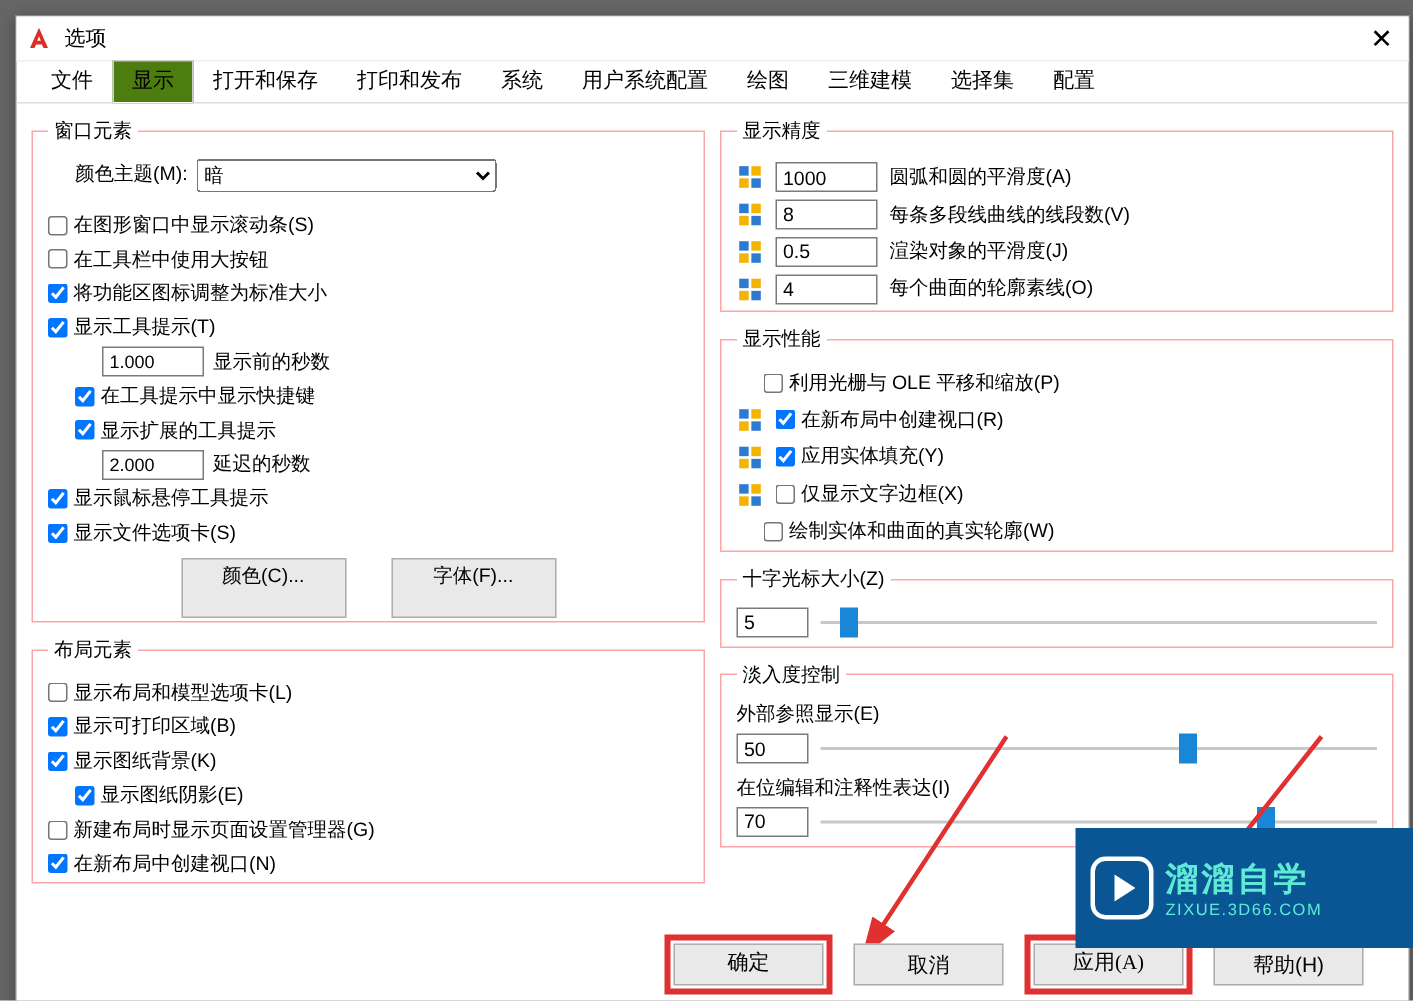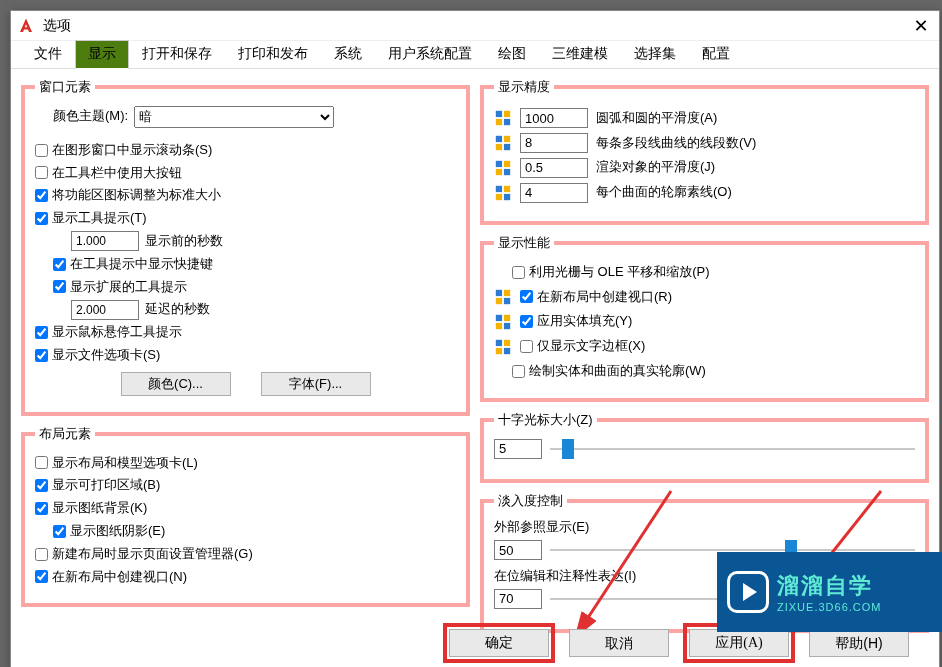--- a/index.html
+++ b/index.html
@@ -12,30 +12,30 @@
   .profilebar { display:flex; align-items:center; font-size:14px; padding:6px 10px 2px; }
   .profilebar .lbl { margin-right:10px; }
   .profilebar .val { min-width:160px; }
   .profilebar .gap { flex:1; }
   .profilebar .icon { width:18px; height:18px; margin-right:6px; }
   .tabs { display:flex; align-items:flex-end; padding-left:10px; font-size:14px; border-bottom:1px solid #ddd; height:28px; }
   .tab { padding:4px 12px 5px; cursor:pointer; color:#000; border:1px solid transparent; border-bottom:none; margin-right:0; }
   .tab.active { background:#4d7c0f; border-color:#ccc; border-bottom:1px solid #fff; position:relative; top:1px; }
   .content { display:flex; padding:8px 10px 54px; gap:10px; font-size:13px; line-height:1.6; position:relative; }
   .col { flex:1; min-width:0; }
-  fieldset { border:4px solid #fca5a5; padding:6px 10px 14px; margin:0 0 8px 0; }
+  fieldset { border:1px solid #fca5a5; padding:6px 10px 0; margin:0 0 8px 0; }
   legend { padding:0 4px; }
   .row { display:flex; align-items:center; gap:6px; margin:2px 0; }
   .row.indent1 { padding-left:18px; }
   .row.indent2 { padding-left:36px; }
   .chk { display:flex; align-items:center; gap:4px; }
   .chk input { margin:0; }
   .numbox { width:68px; height:20px; font-size:12px; border:1px solid #7a7a7a; padding:1px 4px; }
   select.combo { width:200px; height:22px; font-size:13px; }
-  .btn-small { width:110px; height:24px; background:#e9e9e9; border:1px solid #adadad; font-size:13px; text-align:center; line-height:22px; cursor:pointer; }
+  .btn-small { width:110px; height:40px; background:#e9e9e9; border:1px solid #adadad; font-size:13px; text-align:center; line-height:22px; cursor:pointer; }
   .rline { display:flex; align-items:center; gap:8px; margin:4px 0; }
   .dwg-ico { width:18px; height:18px; flex-shrink:0; }
   .prec-input { width:68px; height:20px; border:1px solid #7a7a7a; padding:1px 4px; font-size:13px; }
   .slider-row { display:flex; align-items:center; gap:8px; margin:2px 0 6px; }
   .slider-val { width:48px; height:20px; border:1px solid #7a7a7a; padding:1px 4px; font-size:13px; }
   .slider { flex:1; position:relative; height:16px; }
   .slider .track { position:absolute; left:0; right:0; top:50%; height:2px; background:#c8c8c8; transform:translateY(-50%); }
   .slider .thumb { position:absolute; top:50%; width:12px; height:20px; background:#1a87d6; transform:translate(-50%,-50%); }
   .footer { position:absolute; bottom:3px; left:0; right:0; height:46px; display:flex; justify-content:flex-end; align-items:center; gap:20px; padding-right:30px; }
   .footer .btn { width:100px; height:28px; border:1px solid #adadad; background:#e9e9e9; text-align:center; line-height:26px; font-size:14px; cursor:pointer; }

